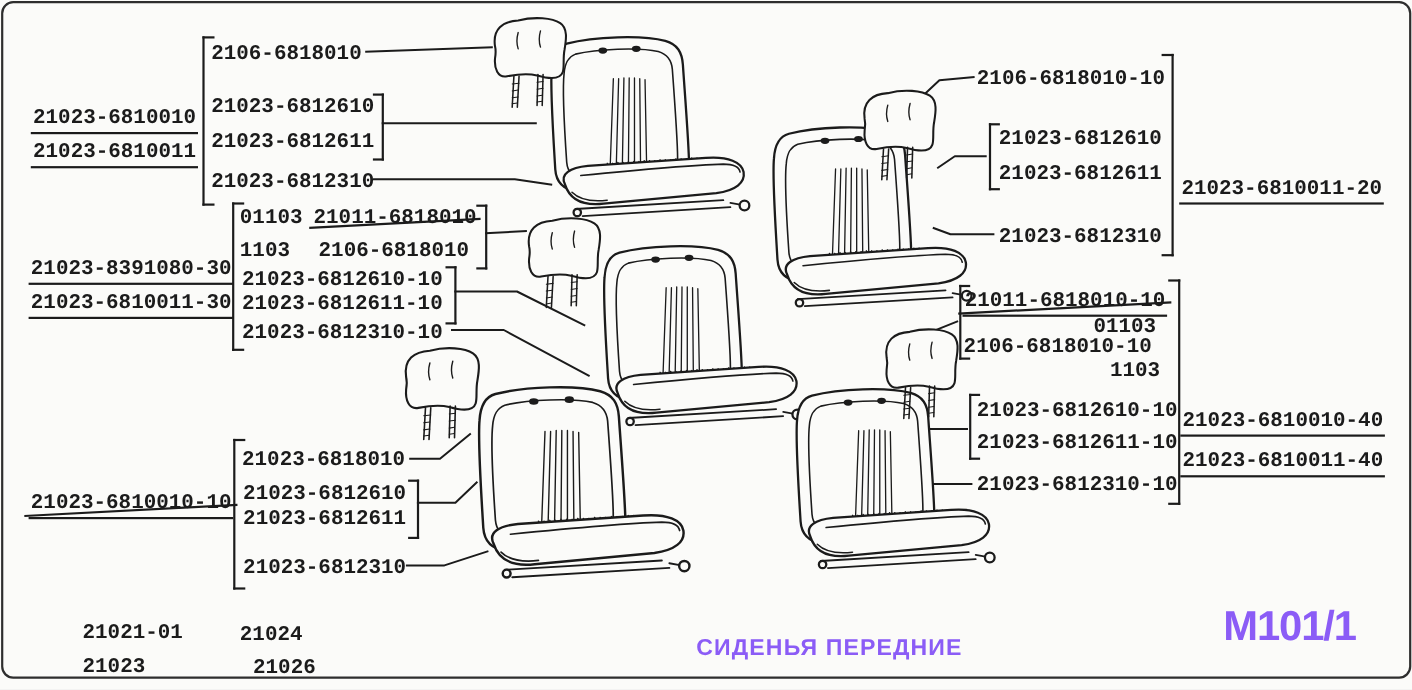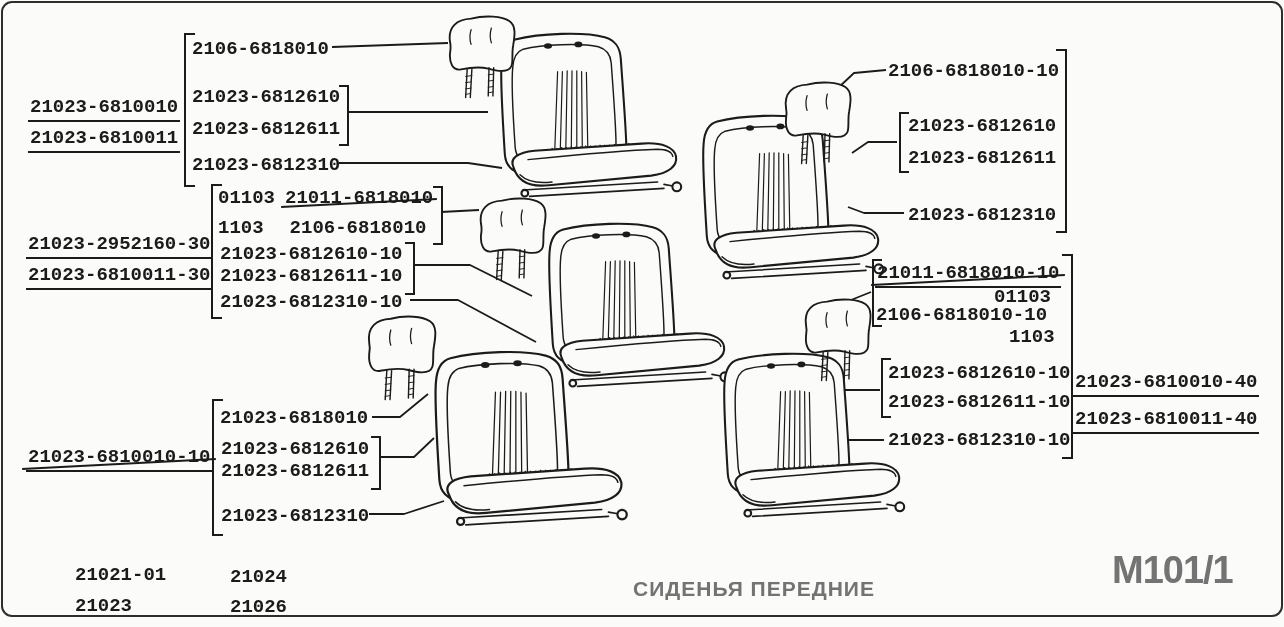--- a/index.html
+++ b/index.html
@@ -24,21 +24,21 @@
   .diag::after{
     content:"";position:absolute;left:-4px;right:-4px;top:68%;height:2px;
     background:#1b1b1b;transform:rotate(-3deg);
   }
   .gap10{width:10px;} .gap26{width:26px;}
   .brk{position:absolute;z-index:2;border:0 solid #1b1b1b;}
   .brk.l{border-left-width:2px;border-top-width:2px;border-bottom-width:2px;}
   .brk.r{border-right-width:2px;border-top-width:2px;border-bottom-width:2px;}
   .caption{
     position:absolute;z-index:2;font-family:"Liberation Sans","DejaVu Sans",sans-serif;
-    font-weight:bold;color:#737373;
+    font-weight:bold;color:#8b5cf6;
   }
   .caption.title{left:633px;top:577px;font-size:21px;letter-spacing:1px;}
   .caption.code{left:1112px;top:549px;font-size:38px;letter-spacing:-1px;}
 </style>
 </head>
 <body>
 
 <div class="page">
   <div class="frame"></div>
 
@@ -112,50 +112,51 @@
   <div class="lbl" style="left:30px;top:129px"><span class="u">21023-6810011</span></div>
 
   <div class="brk l" style="left:211px;top:184px;width:9px;height:131px"></div>
   <div class="brk r" style="left:433px;top:186px;width:8px;height:55px"></div>
   <div class="brk r" style="left:405px;top:242px;width:8px;height:49px"></div>
   <div class="lbl" style="left:218px;top:189px"><span>01103</span><span class="gap10"></span><span class="diag">21011-6818010</span></div>
   <div class="lbl" style="left:218px;top:219px"><span>1103</span><span class="gap26"></span><span>2106-6818010</span></div>
   <div class="lbl" style="left:220px;top:245px"><span>21023-6812610-10</span></div>
   <div class="lbl" style="left:220px;top:267px"><span>21023-6812611-10</span></div>
   <div class="lbl" style="left:220px;top:293px"><span>21023-6812310-10</span></div>
-  <div class="lbl" style="left:28px;top:235px"><span class="u">21023-2952160-30</span></div>
+  <div class="lbl" style="left:28px;top:235px"><span class="u">21023-8391080-30</span></div>
   <div class="lbl" style="left:28px;top:266px"><span class="u">21023-6810011-30</span></div>
 
   <div class="brk l" style="left:212px;top:399px;width:9px;height:133px"></div>
   <div class="brk r" style="left:371px;top:436px;width:8px;height:50px"></div>
   <div class="lbl" style="left:220px;top:409px"><span>21023-6818010</span></div>
   <div class="lbl" style="left:221px;top:440px"><span>21023-6812610</span></div>
   <div class="lbl" style="left:221px;top:462px"><span>21023-6812611</span></div>
   <div class="lbl" style="left:221px;top:507px"><span>21023-6812310</span></div>
   <div class="lbl" style="left:28px;top:448px"><span class="u diag">21023-6810010-10</span></div>
 
   <div class="brk l" style="left:899px;top:112px;width:8px;height:57px"></div>
   <div class="brk r" style="left:1056px;top:49px;width:9px;height:180px"></div>
   <div class="lbl" style="left:888px;top:62px"><span>2106-6818010-10</span></div>
   <div class="lbl" style="left:908px;top:117px"><span>21023-6812610</span></div>
   <div class="lbl" style="left:908px;top:149px"><span>21023-6812611</span></div>
   <div class="lbl" style="left:908px;top:206px"><span>21023-6812310</span></div>
+  <div class="lbl" style="left:1074px;top:162px"><span class="u">21023-6810011-20</span></div>
 
   <div class="brk l" style="left:872px;top:259px;width:8px;height:64px"></div>
   <div class="brk l" style="left:881px;top:358px;width:8px;height:56px"></div>
   <div class="brk r" style="left:1062px;top:254px;width:9px;height:201px"></div>
   <div class="lbl" style="left:877px;top:264px"><span class="u diag">21011-6818010-10</span></div>
   <div class="lbl" style="left:994px;top:288px"><span>01103</span></div>
   <div class="lbl" style="left:876px;top:306px"><span>2106-6818010-10</span></div>
   <div class="lbl" style="left:1009px;top:328px"><span>1103</span></div>
   <div class="lbl" style="left:888px;top:364px"><span>21023-6812610-10</span></div>
   <div class="lbl" style="left:888px;top:393px"><span>21023-6812611-10</span></div>
   <div class="lbl" style="left:888px;top:431px"><span>21023-6812310-10</span></div>
   <div class="lbl" style="left:1075px;top:373px"><span class="u">21023-6810010-40</span></div>
   <div class="lbl" style="left:1075px;top:410px"><span class="u">21023-6810011-40</span></div>
 
   <div class="lbl" style="left:75px;top:566px"><span>21021-01</span></div>
   <div class="lbl" style="left:75px;top:597px"><span>21023</span></div>
-  <div class="lbl" style="left:230px;top:568px"><span>21024</span></div>
+  <div class="lbl" style="left:218px;top:568px"><span>21024</span></div>
   <div class="lbl" style="left:230px;top:598px"><span>21026</span></div>
   <div class="caption title">СИДЕНЬЯ ПЕРЕДНИЕ</div>
   <div class="caption code">M101/1</div>
 </div>
 
 </body></html>

